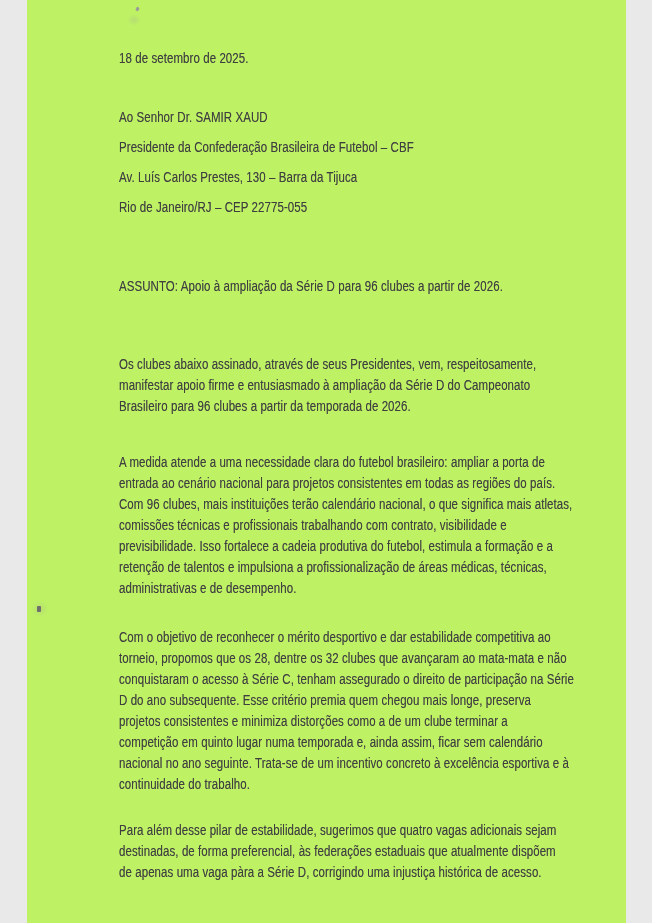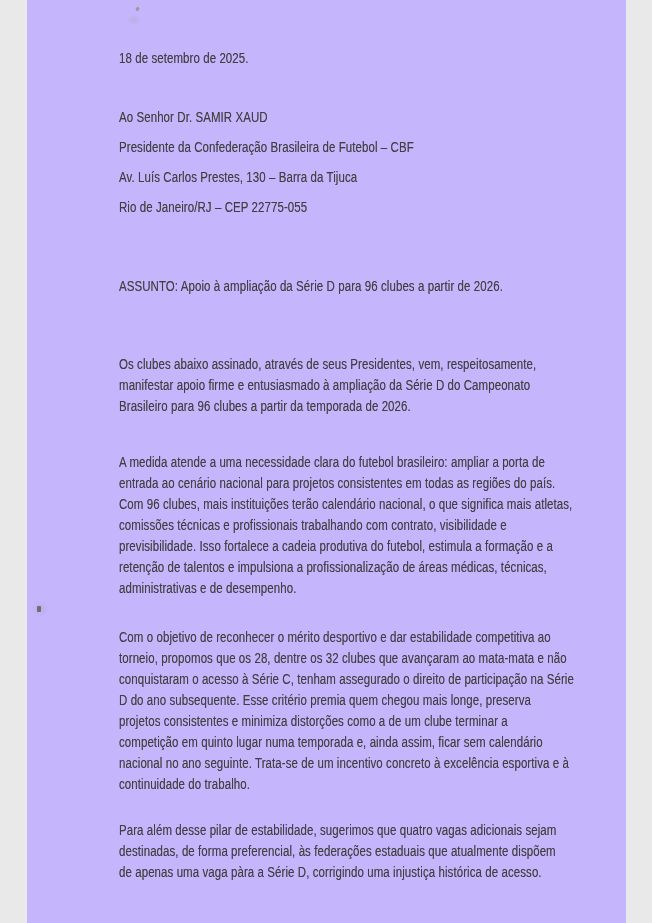--- a/index.html
+++ b/index.html
@@ -5,21 +5,21 @@
   html, body {
     margin: 0;
     padding: 0;
     background: #e9e9e9;
   }
   .page {
     position: relative;
     width: 599px;
     height: 923px;
     margin: 0 auto;
-    background: #c4b5fd;
+    background: #bef264;
     overflow: hidden;
     font-family: "Liberation Sans", sans-serif;
     color: #3f3f3f;
   }
   .txt {
     position: absolute;
     left: 92px;
     font-size: 14px;
     line-height: 21px;
     letter-spacing: 0.1px;

